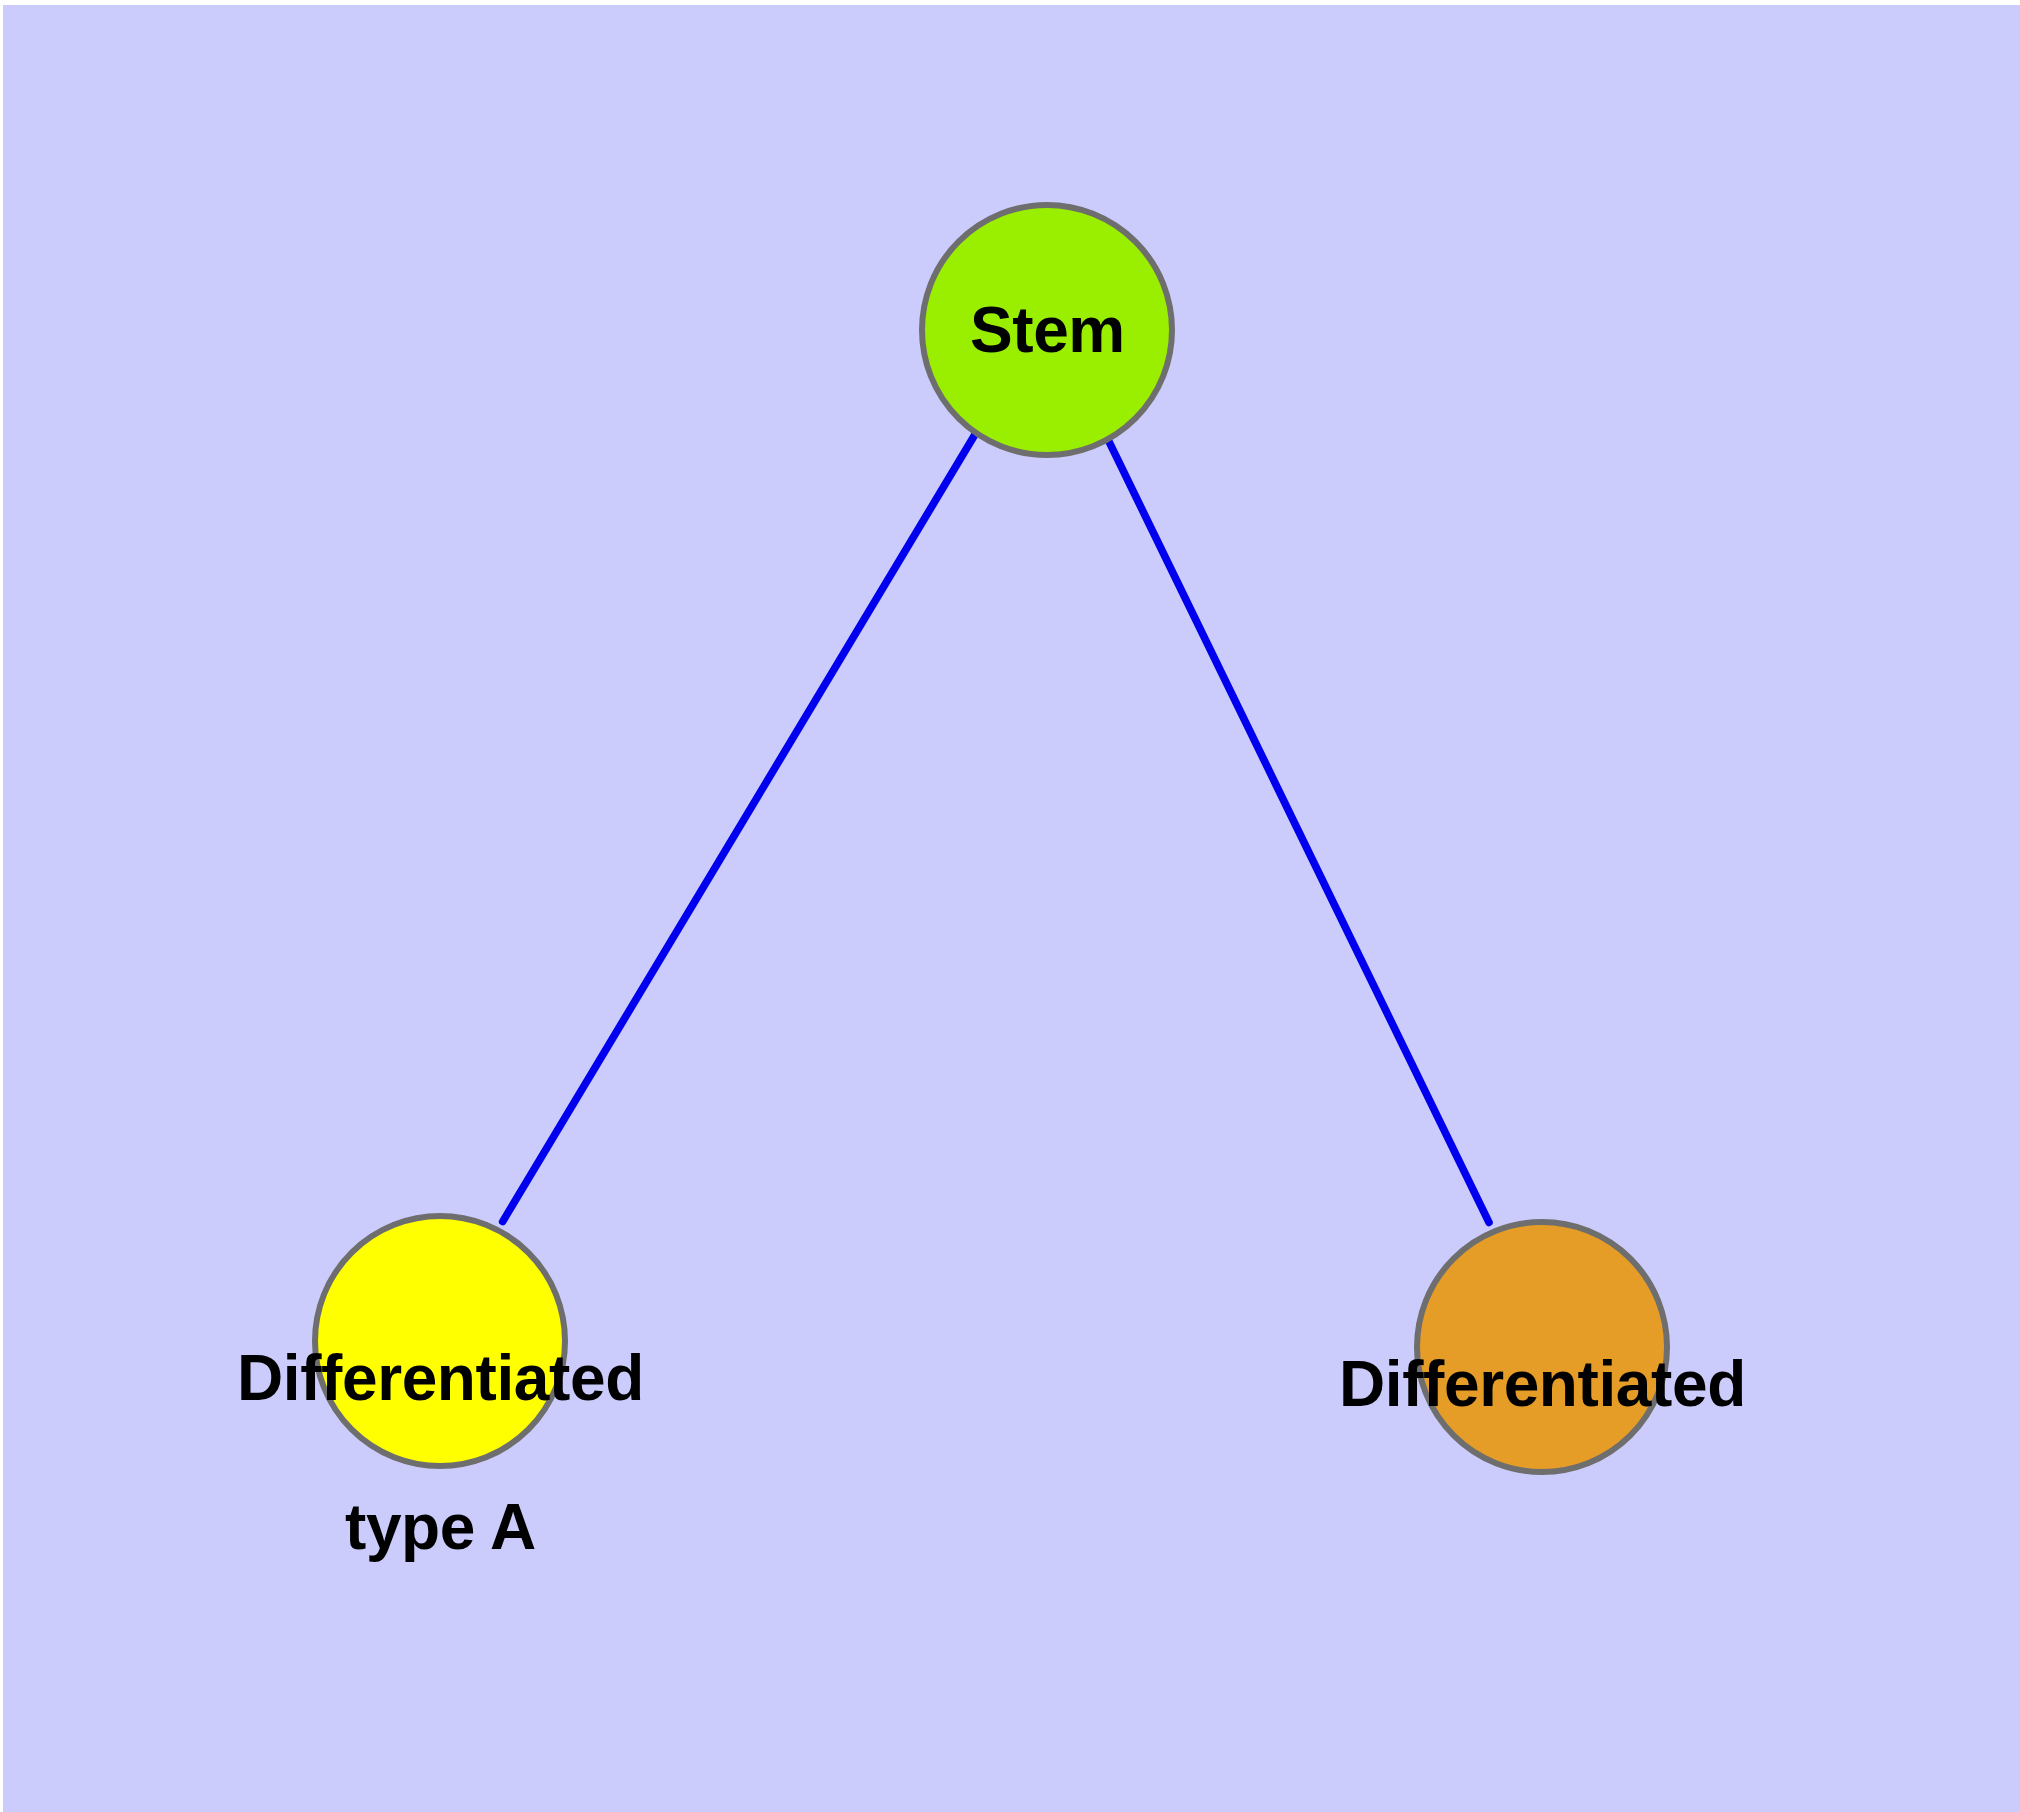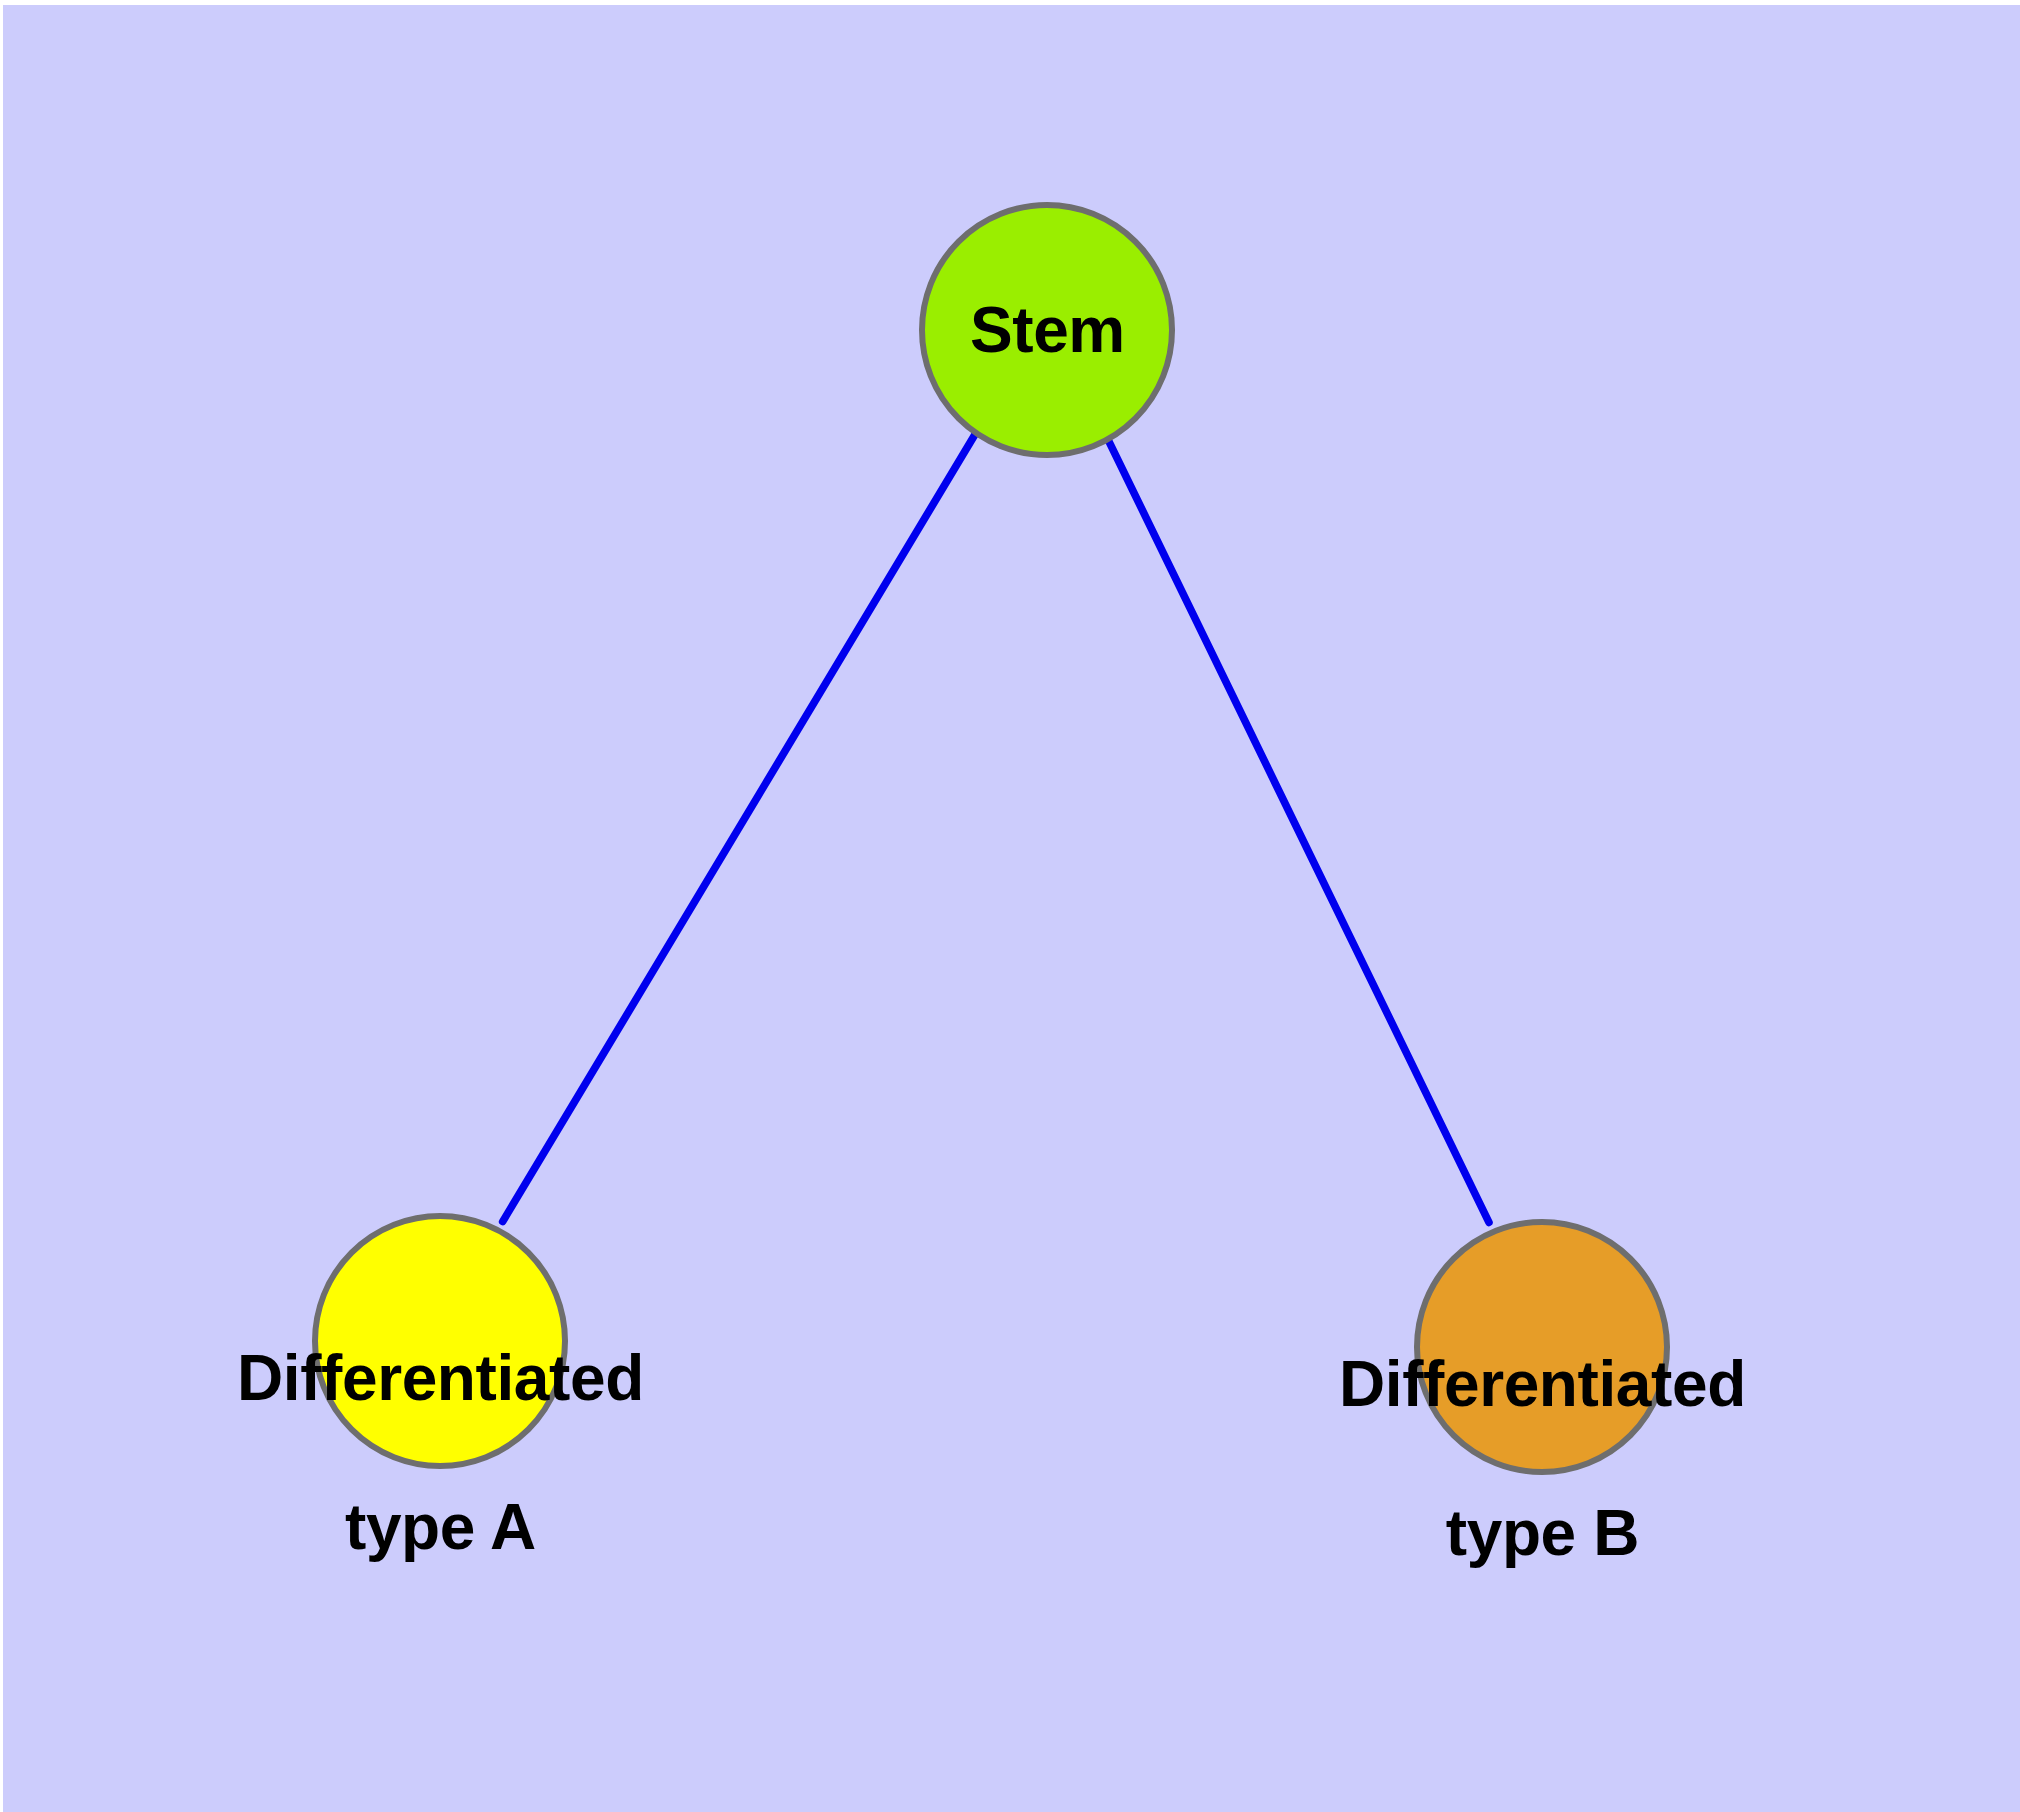--- a/index.html
+++ b/index.html
@@ -76,19 +76,18 @@
 
       <div class="node-label" id="label-stem" style="font-size: 64px; width: 932px; left: 578px; top: 272px; color: rgb(0, 0, 0);">Stem</div>
 
       <div class="node-label" id="label-diff-a" style="font-size: 64px; width: 932px; left: -29px; top: 1246px; color: rgb(0, 0, 0);">
         <div>Differentiated</div>
         <div>type A</div>
       </div>
 
       <div class="node-label" id="label-diff-b" style="font-size: 64px; width: 932px; left: 1073px; top: 1252px; color: rgb(0, 0, 0);">
         <div>Differentiated</div>
-        <div>type B</div>
       </div>
     </div>
 
   </div>
 </div>
 
 
 </body></html>

